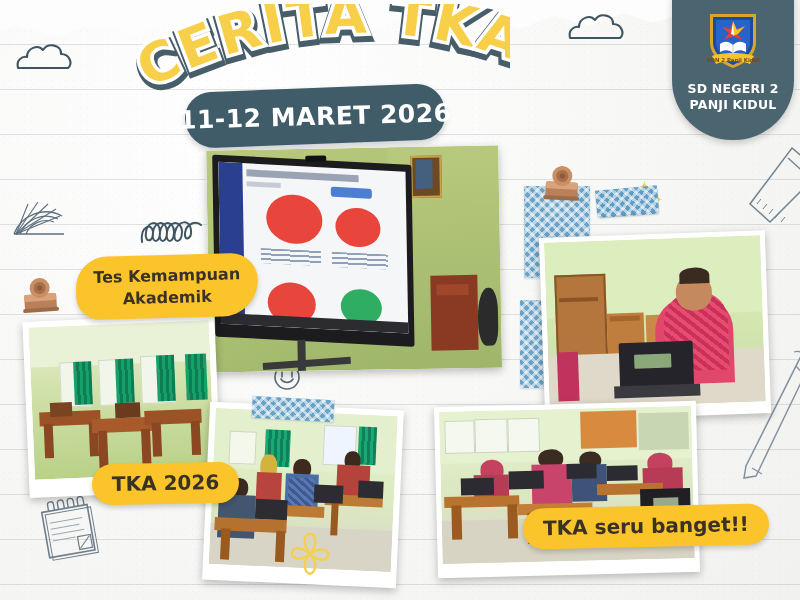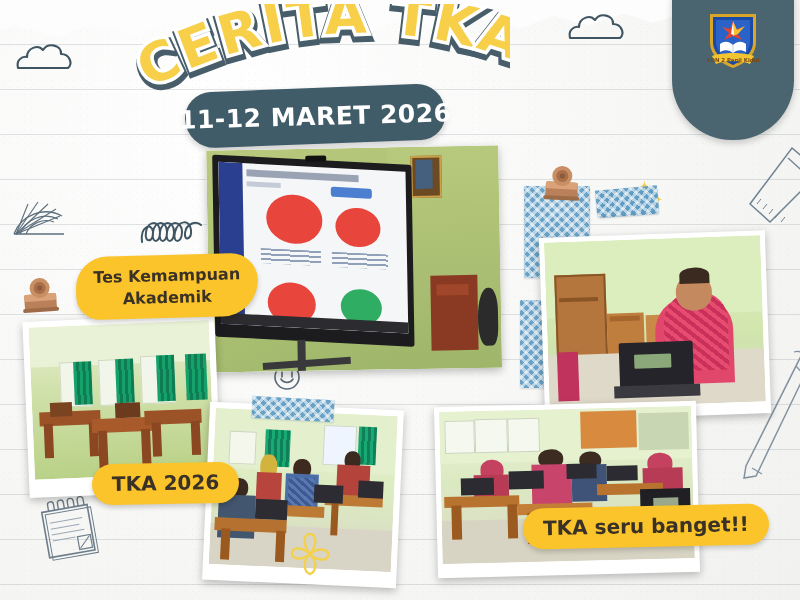--- a/index.html
+++ b/index.html
@@ -274,20 +274,24 @@
         <path d="M12 12 H46 V34 C46 44 37 51 29 54 C21 51 12 44 12 34 Z" fill="#2a62c8"></path>
         <path d="M29 13 L32 21 L40 19 L33 25 L38 32 L29 28 L20 32 L25 25 L18 19 L26 21 Z" fill="#e4432e"></path>
         <path d="M29 13 L33 22 L41 18 L34 26 L29 28 Z" fill="#f5c02e"></path>
         <path d="M29 14 L30 27 L27 26 Z" fill="#ffffff"></path>
         <path d="M16 36 C21 32 26 34 29 37 C32 34 37 32 42 36 L42 44 C37 41 32 42 29 45 C26 42 21 41 16 44 Z" fill="#ffffff"></path>
         <line x1="29" y1="37" x2="29" y2="45" stroke="#c9cfd8" stroke-width="1"></line>
         <path d="M8 48 C18 44 40 44 50 48 L46 56 C38 52 20 52 12 56 Z" fill="#f2c431"></path>
         <text x="29" y="54" text-anchor="middle" font-size="5.4" fill="#7a4a12" font-family="DejaVu Sans, sans-serif" font-weight="bold">SDN 2 Panji Kidul</text>
       </svg>
     </div>
+    <div class="school-name">
+      <div>SD NEGERI 2</div>
+      <div>PANJI KIDUL</div>
+    </div>
   </div>
 
   <div class="tape" style="left:524px;top:186px;width:66px;height:92px;transform:rotate(0deg);"></div>
   <div class="tape" style="left:520px;top:300px;width:62px;height:88px;"></div>
   <div class="tape" style="left:598px;top:190px;width:60px;height:26px;transform:rotate(-4deg);"></div>
 
   <div class="photo" style="left:208px;top:148px;width:292px;height:222px;transform:rotate(-1deg);">
     <div class="inner">
       <div class="scene" style="background:linear-gradient(160deg,#b9c97e 0%,#aec275 40%,#9bb468 100%);"></div>
 

